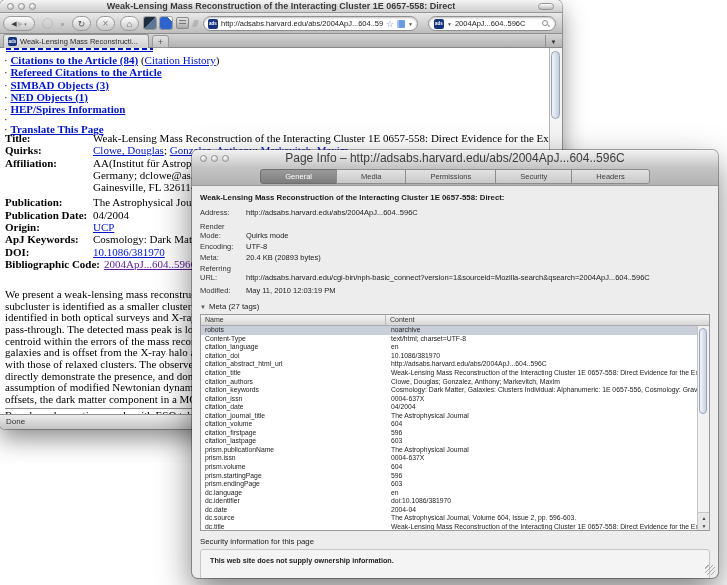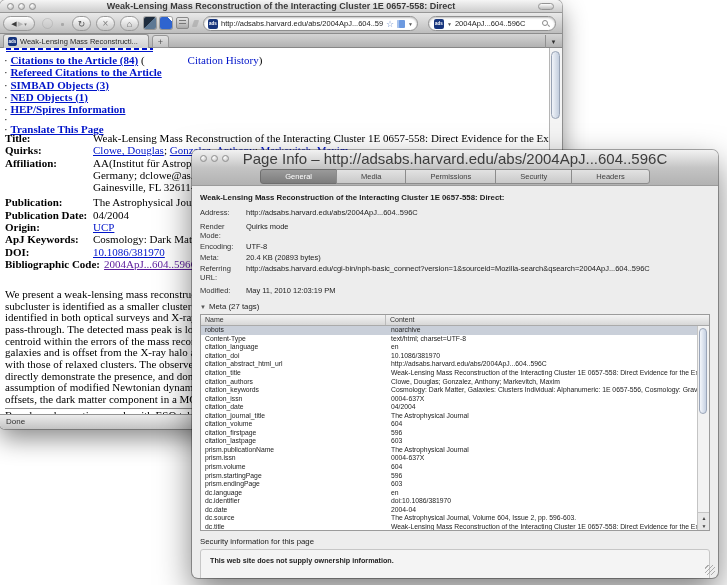--- a/index.html
+++ b/index.html
@@ -81,21 +81,21 @@
   .b-content { position:absolute; left:0; top:48px; width:549px; height:366px; background:#fff;
     overflow:hidden; font-family:"Liberation Serif", serif; font-size:11px; color:#000; }
   .clipped-link { position:absolute; left:6px; top:0; width:147px; height:4px; }
   .clipped-link .frag { position:absolute; left:0; top:0; right:0; height:2px;
     background:repeating-linear-gradient(90deg,#0014c9 0 5px, transparent 5px 8px); }
   .clipped-link .ul { position:absolute; left:0; top:3px; right:0; height:1px; background:#0014c9; }
 
   .linklist { position:absolute; left:4px; top:6px; line-height:12.3px; white-space:nowrap; }
   .linkline .bull { color:#000; }
   a.plink { color:#0014c9; font-weight:bold; text-decoration:underline; cursor:pointer; }
-  a.slink { color:#0014c9; cursor:pointer; font-weight:normal;margin-left:43px; }
+  a.slink { color:#0014c9; text-decoration:underline; cursor:pointer; font-weight:normal; }
   .lonedot { line-height:8px; }
 
   .fieldblock { position:absolute; left:5px; top:84px; line-height:12.3px; white-space:nowrap; }
   .frow { display:flex; align-items:flex-start; }
   .frow .flabel { font-weight:bold; min-width:88px; padding-right:4px; }
   .frow.gap { margin-top:3px; }
   a.vlink { color:#0014c9; text-decoration:underline; cursor:pointer; }
   a.vlink.visited { color:#5a1a9b; }
 
   .abstract { position:absolute; left:5px; top:241px; line-height:11.65px; white-space:nowrap; }
@@ -114,33 +114,33 @@
   .b-grip { position:absolute; right:2px; bottom:2px; width:10px; height:10px;
     background:repeating-linear-gradient(135deg, transparent 0 2px, #9a9a9a 2px 3px); opacity:.8; }
 
   
   .pageinfo { position:absolute; left:192px; top:150px; width:526px; height:428px;
     border-radius:6px; background:#ededed;
     box-shadow:0 0 0 1px rgba(0,0,0,.32), 0 14px 34px rgba(0,0,0,.5); }
   .p-titlebar { position:relative; height:18px; background:linear-gradient(#f2f2f2,#c4c4c4);
     border-radius:6px 6px 0 0; }
   .p-titlebar .traffic { top:5px; left:8px; }
-  .p-title { text-align:center; font-size:15px; line-height:17px; color:#3d3d3d; white-space:nowrap; overflow:hidden; }
+  .p-title { text-align:center; font-size:12px; line-height:17px; color:#3d3d3d; white-space:nowrap; overflow:hidden; }
   .p-tabstrip { height:18px; background:linear-gradient(#c4c4c4,#b2b2b2); border-bottom:1px solid #9b9b9b;
     display:flex; align-items:center; justify-content:center; }
   .ptab { font-size:7.5px; color:#3f3f3f; padding:2px 24px; border:1px solid #8c8c8c; margin-left:-1px;
     background:linear-gradient(#e2e2e2,#c9c9c9); line-height:9px; }
   .ptab:first-child { border-radius:3px 0 0 3px; margin-left:0; }
   .ptab:last-child { border-radius:0 3px 3px 0;text-align:center; }
   .ptab.active { background:linear-gradient(#9a9a9a,#7d7d7d); color:#fff; border-color:#6e6e6e; }
 
   .p-body { position:absolute; left:0; top:37px; width:526px; bottom:0; padding:6px 8px;
     font-size:8px; color:#1c1c1c; border-radius:0 0 6px 6px; overflow:hidden; }
   .p-doctitle { font-weight:bold; font-size:7.8px; white-space:nowrap; overflow:hidden; margin-bottom:6px; }
-  .p-field { display:flex; margin-bottom:2.1px; }
+  .p-field { display:flex; margin-bottom:2.1px;align-items:flex-end; }
   .p-field .pl { width:46px; flex:none; color:#333; font-size:7.5px; }
   .p-field .pv { flex:1; font-size:7.5px; white-space:nowrap; overflow:hidden; }
   .p-meta-head { margin-top:7px; margin-bottom:3px; font-size:7.8px; color:#222; display:flex; align-items:center; gap:3px; }
   .p-meta-head .tri { font-size:6px; color:#555; }
 
   .p-table { position:relative; width:510px; height:217px; border:1px solid #9b9b9b; background:#fff; overflow:hidden; }
   .p-thead { display:flex; height:11px; background:linear-gradient(#f4f4f4,#d7d7d7); border-bottom:1px solid #aaa;
     font-size:7px; color:#333; line-height:10px; }
   .p-thead .c1 { width:185px; padding-left:4px; border-right:1px solid #bbb; }
   .p-thead .c2 { flex:1; padding-left:4px; }

